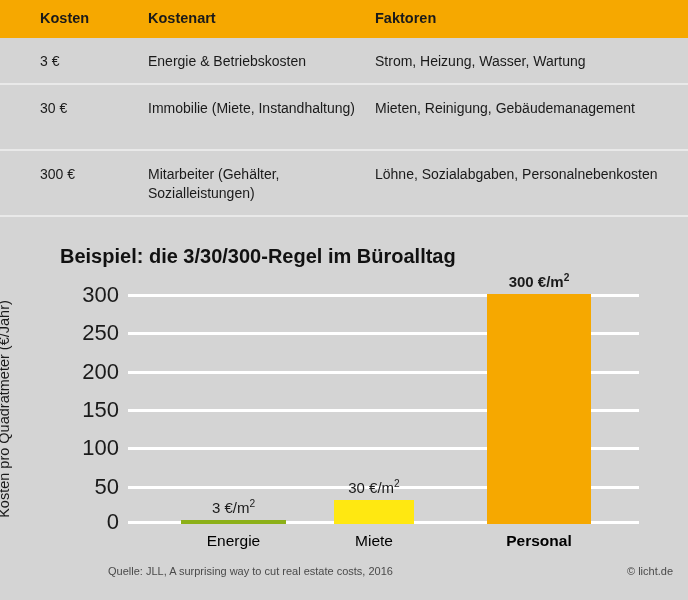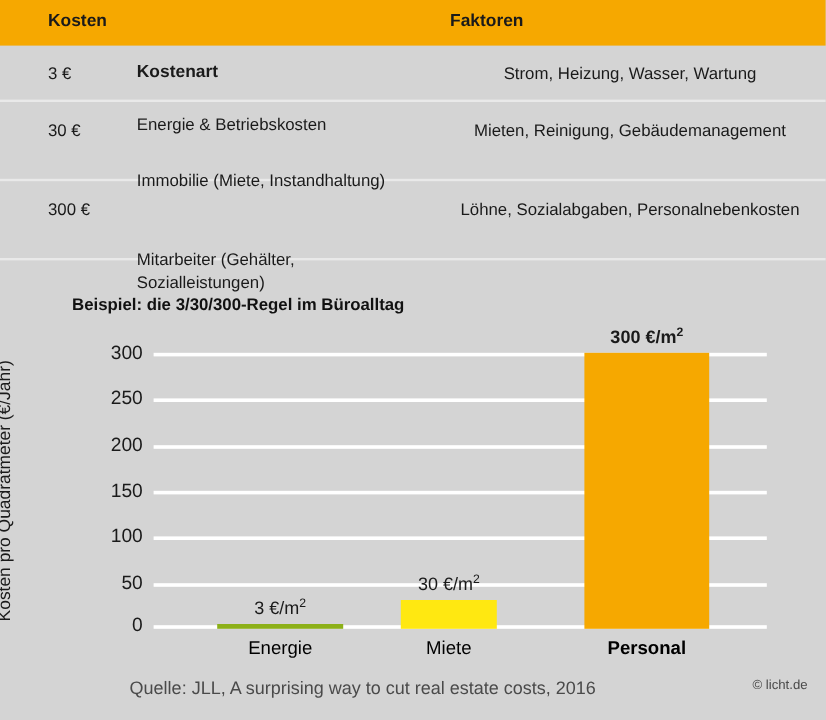--- a/index.html
+++ b/index.html
@@ -30,21 +30,21 @@
   }
   .table-header .th {
     position: absolute;
     top: 10px;
     font-size: 14.5px;
     font-weight: bold;
     color: #1a1a1a;
     white-space: nowrap;
   }
   .col-a { left: 40px; }
-  .col-b { left: 114px; margin-top: 42px; }
+  .col-b { left: 148px; }
   .col-c { left: 375px; }
 
   .table-body {
     position: relative;
   }
   .trow {
     position: relative;
     border-bottom: 2px solid #e9e9e9;
   }
   .trow .td {
@@ -52,35 +52,35 @@
     font-size: 14px;
     line-height: 19px;
     color: #1a1a1a;
   }
   .trow-inner { position: relative; }
   .row1 .trow-inner { height: 45px; }
   .row2 .trow-inner { height: 64px; }
   .row3 .trow-inner { height: 64px; padding-left: 39px; }
   .trow .td { top: 14px; }
   .td.col-b { width: 235px; }
-  .td.col-c { width: 300px; text-align: center; }
+  .td.col-c { width: 300px; }
 
   
   #chart {
     position: absolute;
     left: 0;
     top: 235px;
     width: 688px;
     height: 330px;
   }
   #chart-title {
     position: absolute;
     left: 60px;
     top: 10px;
-    font-size: 14px;
+    font-size: 20px;
     font-weight: bold;
     color: #111;
     white-space: nowrap;
   }
 
   
   .plot {
     position: absolute;
     left: 128px;
     top: 59px;          
@@ -93,21 +93,21 @@
     width: 100%;
     height: 3px;
     background: #ffffff;
   }
   .ytick {
     position: absolute;
     right: 100%;
     margin-right: 9px;
     transform: translateY(-50%);
     top: 1px;
-    font-size: 16px;
+    font-size: 22px;
     color: #1a1a1a;
     white-space: nowrap;
     margin-left: 47px;
   }
 
   .bar {
     position: absolute;
     bottom: 0;
   }
   .bar-value {
@@ -150,21 +150,21 @@
     position: absolute;
     left: 0;
     top: 565px;
     width: 688px;
     height: 20px;
   }
   #source-note {
     position: absolute;
     left: 108px;
     top: 0;
-    font-size: 15px;
+    font-size: 11px;
     color: #4a4a4a;
     white-space: nowrap;
   }
   #copyright-note {
     position: absolute;
     right: 15px;
     top: 0;
     font-size: 11px;
     color: #4a4a4a;
     white-space: nowrap;

